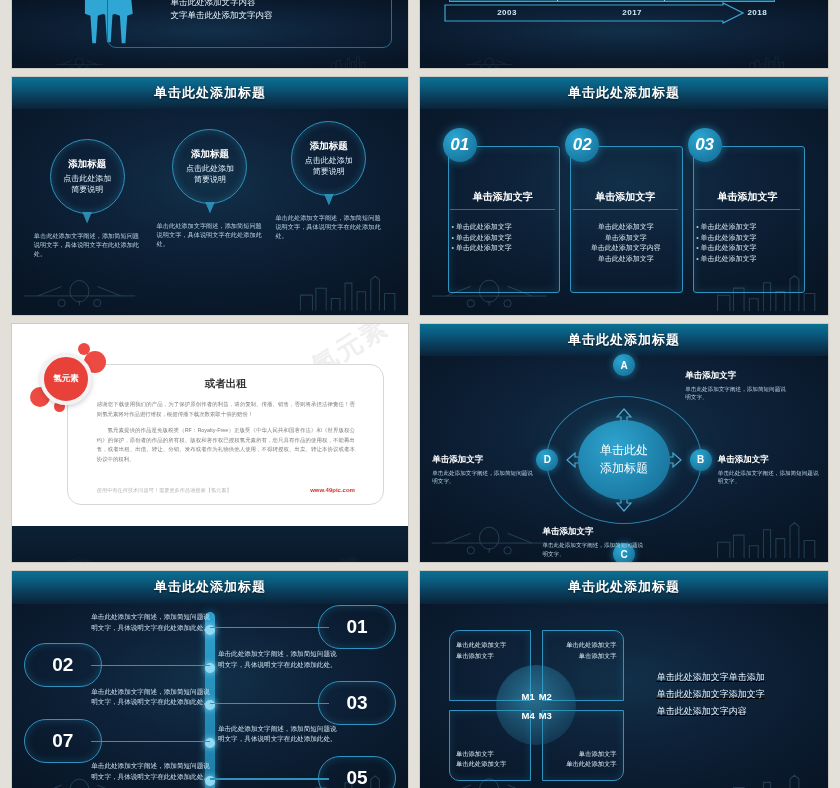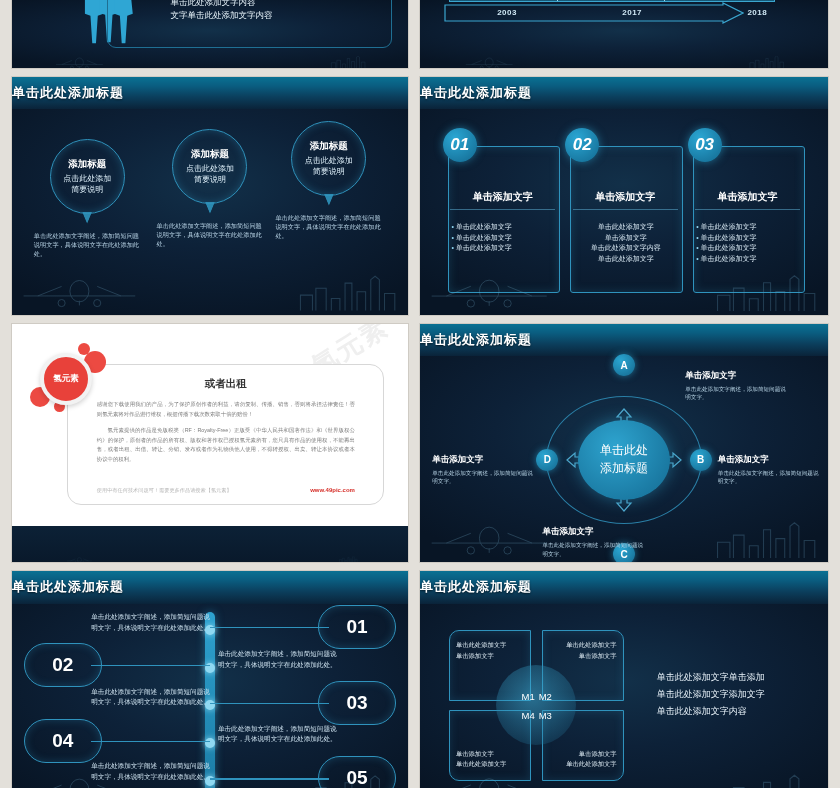--- a/index.html
+++ b/index.html
@@ -24,21 +24,21 @@
   .slide.top { align-self:end; height:68px; }
   
   .dark {
     background:
       radial-gradient(ellipse 70% 60% at 50% 45%, #123049 0%, #0d2138 45%, #081525 100%),
       #081525;
   }
   .titlebar {
     position:absolute; left:0; right:0; top:0; height:13.5%;
     background:linear-gradient(180deg,#0a7193 0%,#0a5d80 28%,#0b3f5d 62%,#0a2339 100%);
-    display:flex; align-items:center; 
+    display:flex; align-items:center; justify-content:center;
   }
   .titlebar .ttl {
     color:#fff; font-weight:bold; font-size:13px; letter-spacing:1px;
     text-shadow:0 1px 2px rgba(0,0,0,.6);
   }
   
   .plane {
     position:absolute; left:2%; bottom:-2px; width:30%; height:22%;
     opacity:.32; pointer-events:none;
   }
@@ -208,26 +208,26 @@
   .q3 { right:0; bottom:0; border-radius:0 0 10px 0; }
   .q4 { left:0; bottom:0; border-radius:0 0 0 10px; }
   .qc .qt { position:absolute; left:8%; right:8%; top:14%; color:#e4f1f9; font-size:6.3px; line-height:1.7; }
   .q2 .qt, .q3 .qt { text-align:right; }
   .q3 .qt, .q4 .qt { top:auto; bottom:14%; }
   .qdisc {
     position:absolute; left:50%; top:50%; width:80px; height:80px; margin:-40px 0 0 -40px;
     border-radius:50%;
     background:radial-gradient(circle at 45% 40%, rgba(62,173,214,.55), rgba(36,118,155,.30) 70%, rgba(20,80,110,.1));
   }
-  .qlbl { position:absolute; color:#fff; font-size:9.5px; font-weight:normal; }
+  .qlbl { position:absolute; color:#fff; font-size:9.5px; font-weight:bold; }
   .m1 { left:50%; top:50%; transform:translate(-112%,-130%); }
   .m2 { left:50%; top:50%; transform:translate(18%,-130%); }
   .m4 { left:50%; top:50%; transform:translate(-112%,42%); }
   .m3 { left:50%; top:50%; transform:translate(18%,42%); }
-  .qside { position:absolute; left:58%; right:4%; top:40%; }
+  .qside { position:absolute; left:58%; right:4%; top:40%;text-decoration:underline; }
   .qside div { color:#eaf4fb; font-size:9px; line-height:1.9; }
 </style>
 </head>
 <body>
 
 <div class="grid">
 
   <div class="slide top dark">
     <svg class="r1l-people" viewBox="0 0 60 100">
       <g fill="#2fa6d4">
@@ -494,21 +494,21 @@
 
     <div class="conn" style="left:50%; right:20%; top:23%"></div>
     <div class="conn" style="left:20%; right:50%; top:38.5%"></div>
     <div class="conn" style="left:50%; right:20%; top:54%"></div>
     <div class="conn" style="left:20%; right:50%; top:69.5%"></div>
     <div class="conn" style="left:50%; right:20%; top:85%"></div>
 
     <div class="bubble" style="right:3%; top:14%">01</div>
     <div class="bubble" style="left:3%;  top:29.5%">02</div>
     <div class="bubble" style="right:3%; top:45%">03</div>
-    <div class="bubble" style="left:3%;  top:60.5%">04</div>
+    <div class="bubble" style="left:3%;  top:60.5%">07</div>
     <div class="bubble" style="right:3%; top:76%">05</div>
 
     <div class="para" style="left:20%; top:17%">单击此处添加文字阐述，添加简短问题说明文字，具体说明文字在此处添加此处。</div>
     <div class="para" style="left:52%; top:32%">单击此处添加文字阐述，添加简短问题说明文字，具体说明文字在此处添加此处。</div>
     <div class="para" style="left:20%; top:47.5%">单击此处添加文字阐述，添加简短问题说明文字，具体说明文字在此处添加此处。</div>
     <div class="para" style="left:52%; top:62.5%">单击此处添加文字阐述，添加简短问题说明文字，具体说明文字在此处添加此处。</div>
     <div class="para" style="left:20%; top:78%">单击此处添加文字阐述，添加简短问题说明文字，具体说明文字在此处添加此处。</div>
 
     <svg class="plane" viewBox="0 0 200 60">
       <g fill="none" stroke="#6fa8c6" stroke-width="1.4">

